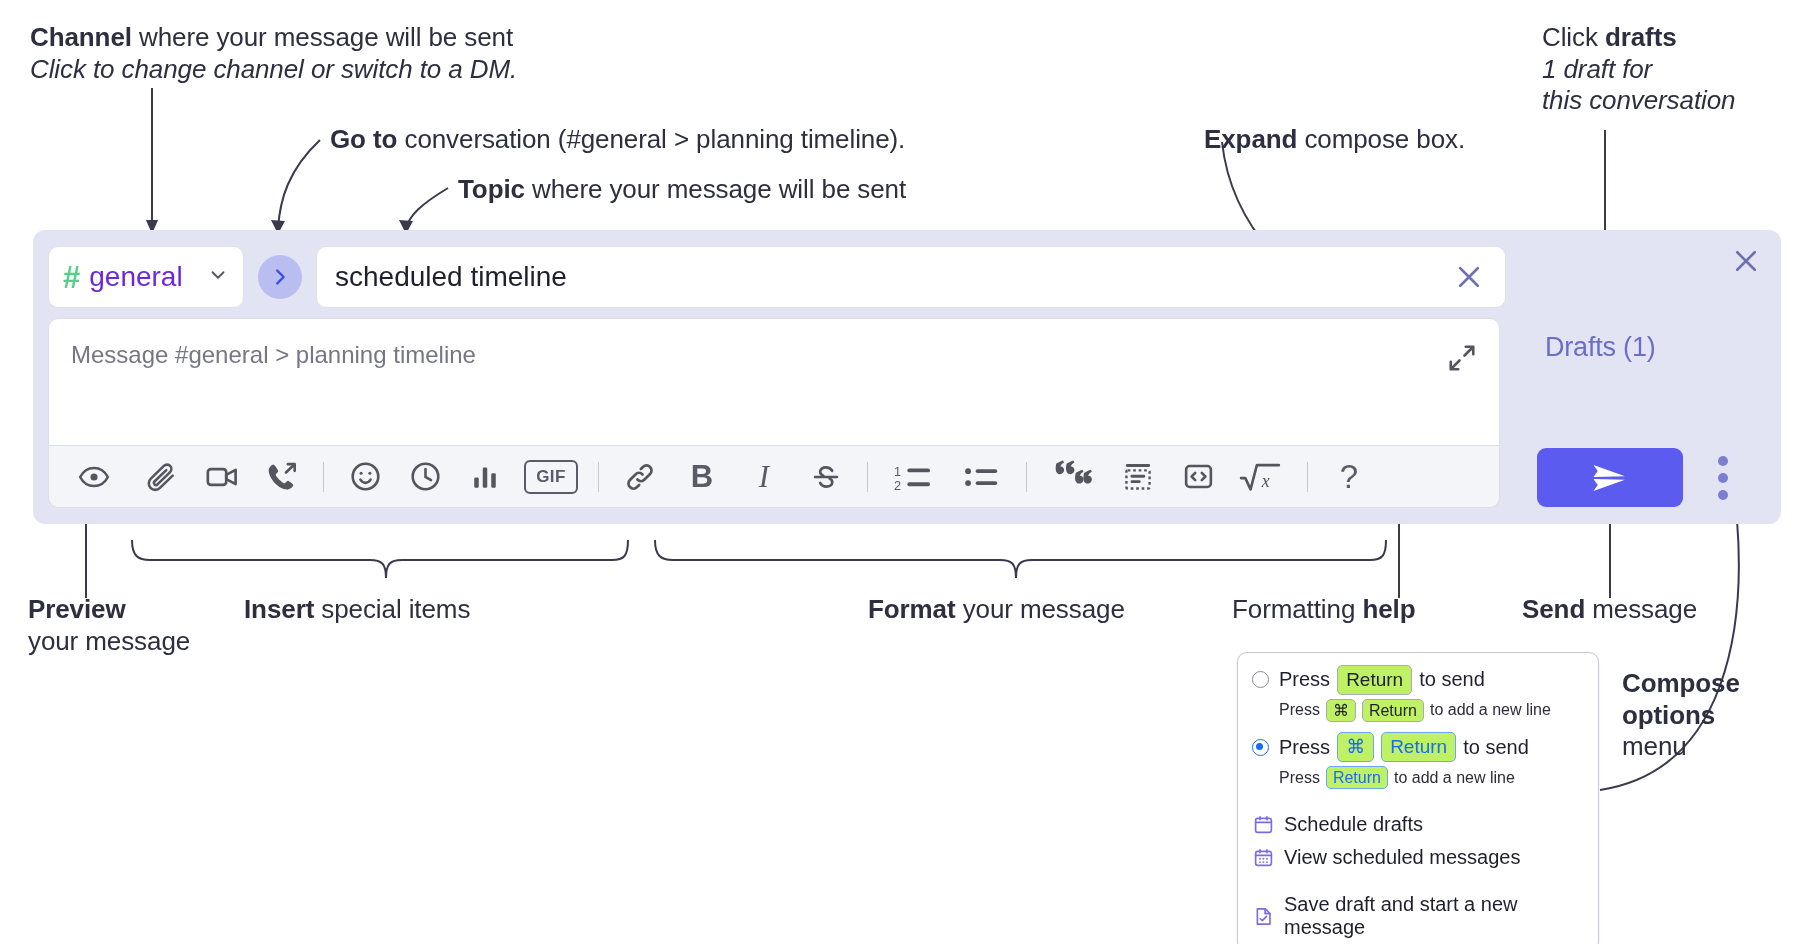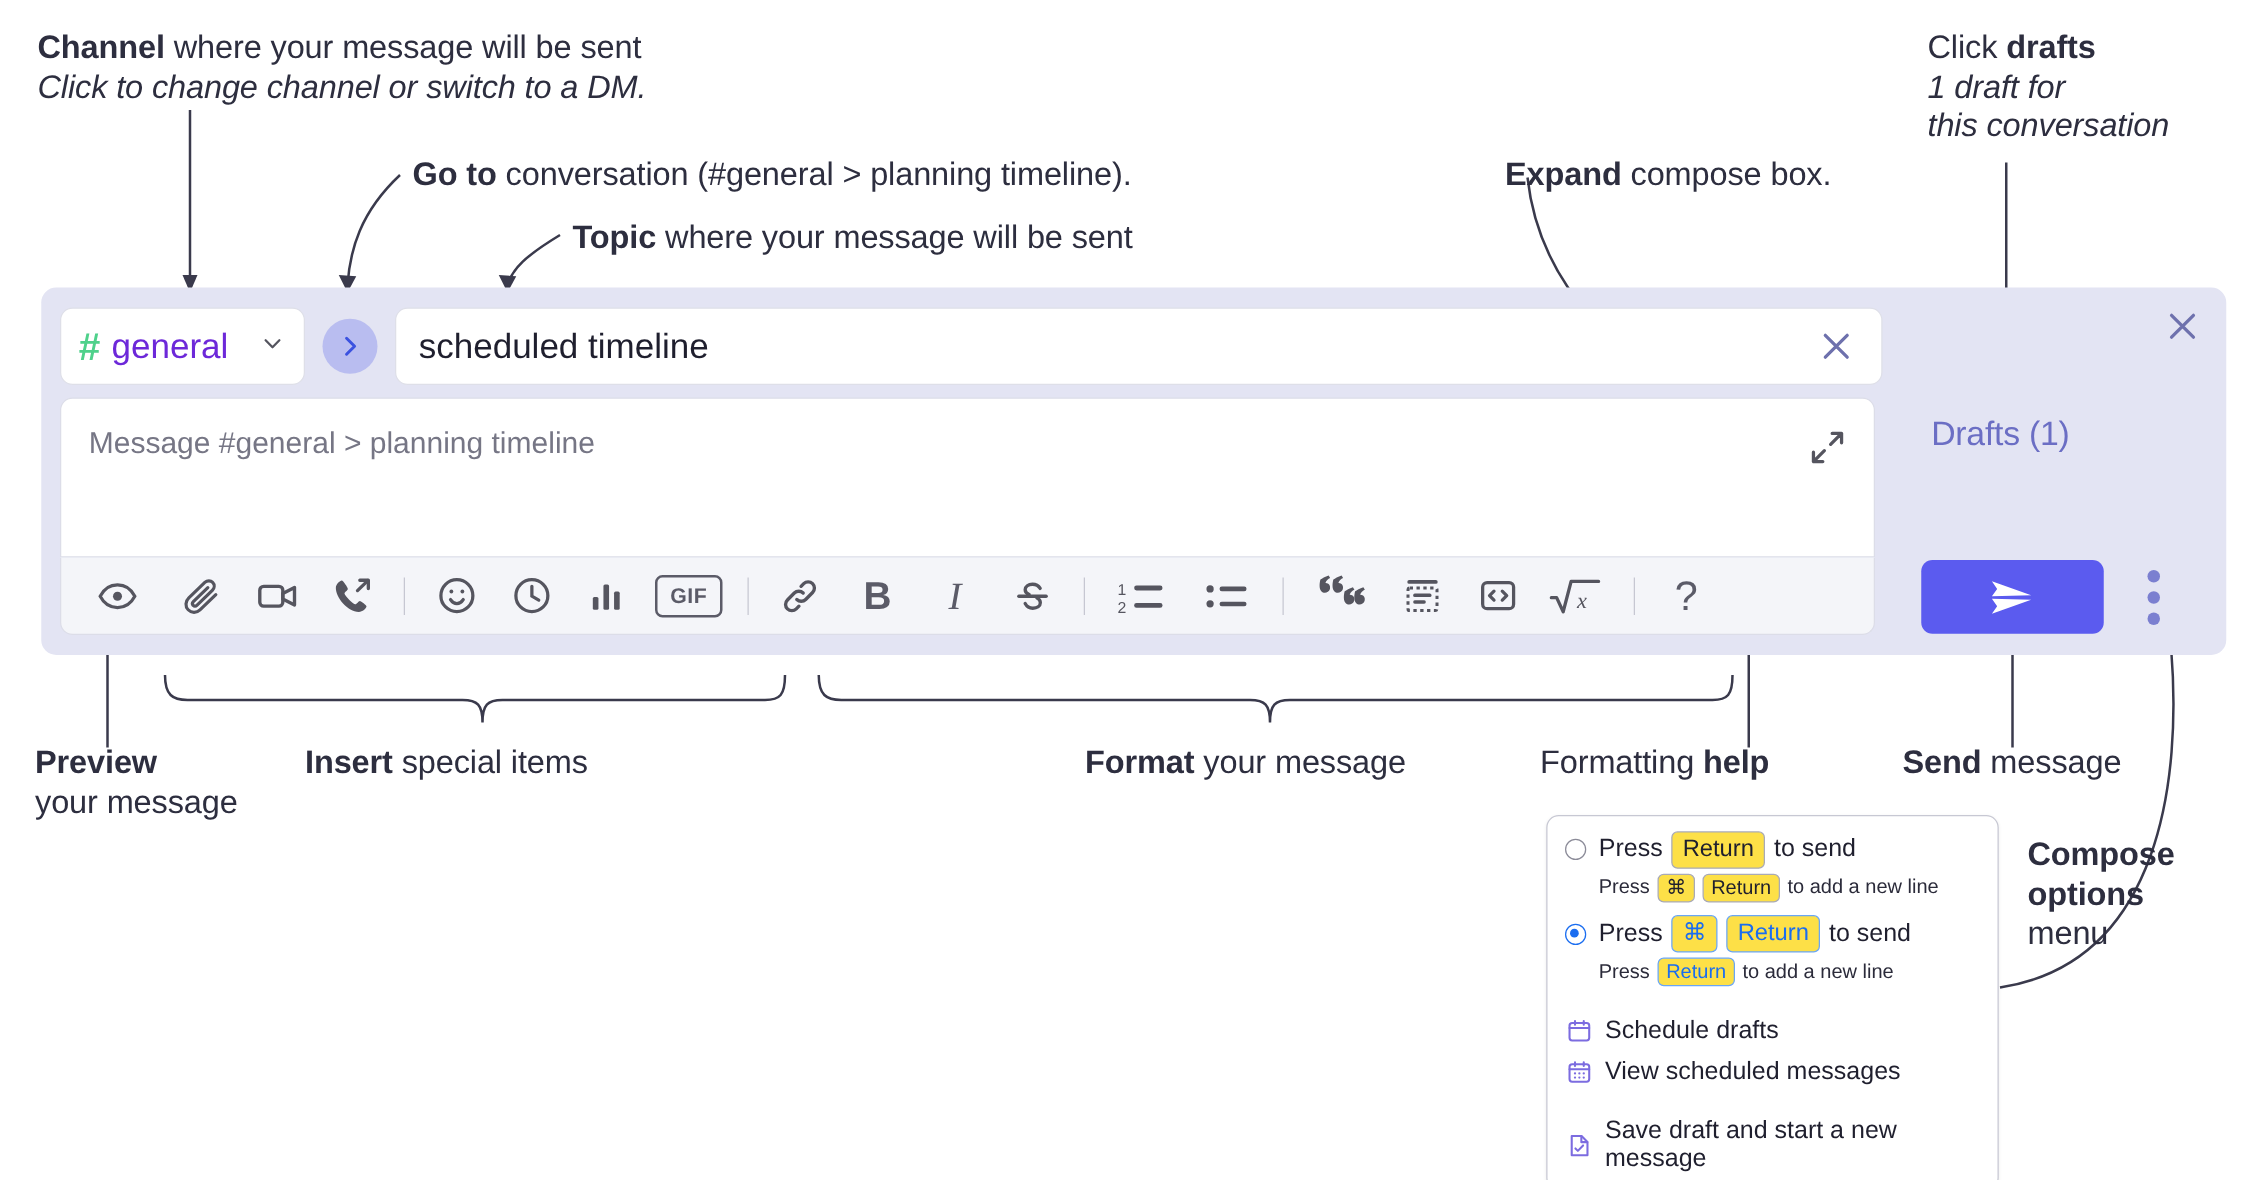--- a/index.html
+++ b/index.html
@@ -107,21 +107,21 @@
   .radio{width:17px;height:17px;border-radius:50%;border:1.8px solid #8b8b98;flex:0 0 auto;
     box-sizing:border-box;background:#fff;}
   .radio.on{border-color:#1a6df0;background:#fff;position:relative;}
   .radio.on::after{content:"";position:absolute;left:3px;top:3px;width:7px;height:7px;
     border-radius:50%;background:#1a6df0;}
   .opt-main{font-size:20px;color:#1f1f2e;display:flex;align-items:center;gap:7px;}
   .opt-sub{font-size:16px;color:#2b2b3a;display:flex;align-items:center;gap:6px;
     margin:4px 0 10px 27px;}
   .key{
     display:inline-flex;align-items:center;justify-content:center;
-    border:1px solid #a9aab6;border-radius:5px;background:#fde047;
+    border:1px solid #a9aab6;border-radius:5px;background:#bef264;
     padding:1px 8px;font-size:19px;color:#1f1f2e;line-height:1.35;
   }
   .key.sm{font-size:16px;padding:0px 6px;}
   .key.blue{border-color:#6aa6f5;color:#1a6df0;}
   .mi{display:flex;align-items:center;gap:10px;padding:5px 14px;font-size:20px;color:#1f1f2e;cursor:pointer;}
   .mi .ico{width:22px;height:22px;flex:0 0 auto;display:flex;align-items:center;justify-content:center;}
   .menu-block{padding:7px 0;}
 </style>
 </head>
 <body>

